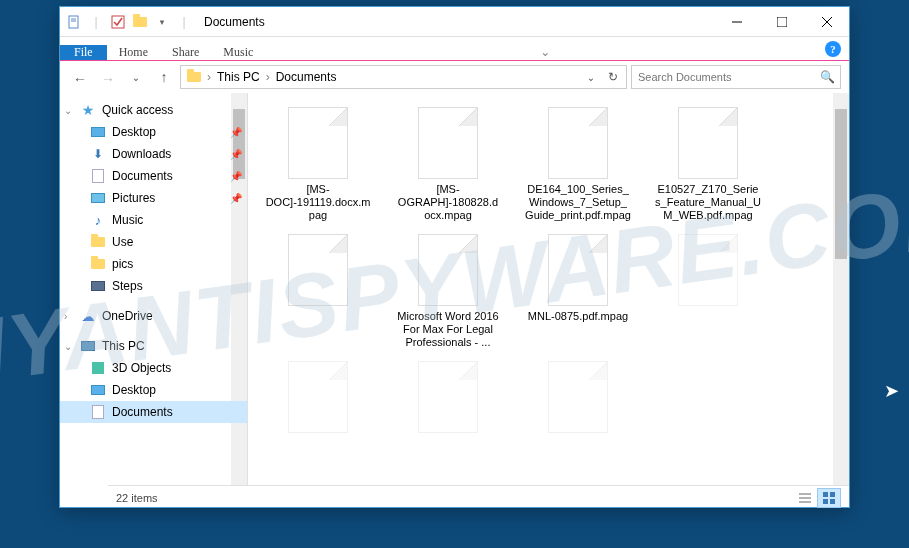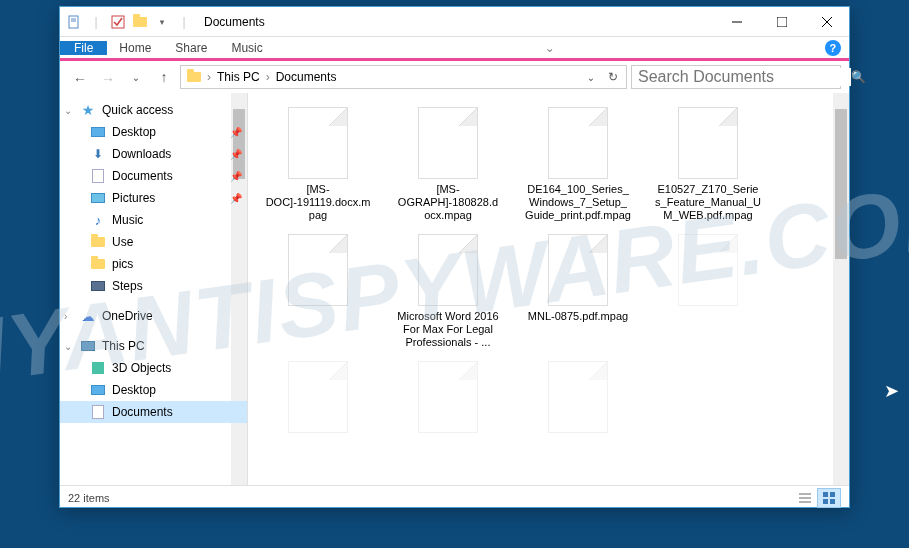--- a/index.html
+++ b/index.html
@@ -8,37 +8,37 @@
 
 
 .titlebar { height: 30px; display: flex; align-items: center; background: #fff; border-bottom: 1px solid #e0e0e0; }
 .qat { display: flex; align-items: center; padding: 0 4px; gap: 2px; }
 .qat-icon { width: 20px; height: 20px; display: flex; align-items: center; justify-content: center; }
 .title-text { margin-left: 6px; font-size: 12px; color: #000; }
 .win-controls { margin-left: auto; display: flex; }
 .win-btn { width: 45px; height: 29px; display: flex; align-items: center; justify-content: center; font-size: 12px; }
 
 
-.ribbon { height: 24px; display: flex; align-items: center; border-bottom: 3px solid #ec4899; }
+.ribbon { height: 24px; display: flex; align-items: flex-end; border-bottom: 1px solid #ec4899; font-family: Liberation Serif, serif; }
 .file-tab { background: #1979ca; color: #fff; padding: 0 14px; display: flex; align-items: center; font-size: 12px; }
 .rtab { padding: 0 12px; display: flex; align-items: center; font-size: 12px; color: #444; }
 .help-icon { margin-left: auto; margin-right: 8px; width: 16px; height: 16px; border-radius: 50%; background: #1e90ff; color: #fff; display: flex; align-items: center; justify-content: center; font-size: 11px; font-weight: bold; align-self: center; }
 
 
 .navbar { height: 32px; display: flex; align-items: center; padding: 4px 8px; gap: 4px; }
 .nav-arrow { width: 24px; height: 24px; display: flex; align-items: center; justify-content: center; color: #555; font-size: 14px; }
 .nav-arrow.disabled { color: #bbb; }
 .addr { flex: 1; border: 1px solid #ccc; height: 24px; display: flex; align-items: center; padding: 0 2px; }
 .addr-icon { width: 18px; height: 18px; display: flex; align-items: center; justify-content: center; margin: 0 2px; }
 .crumb { padding: 0 4px; font-size: 12px; color: #000; }
 .crumb-sep { color: #888; padding: 0 2px; }
 .addr-spacer { flex: 1; }
 .addr-btn { width: 22px; height: 22px; display: flex; align-items: center; justify-content: center; color: #555; }
 .search { border: 1px solid #ccc; height: 24px; width: 210px; display: flex; align-items: center; }
-.search input { border: none; outline: none; font-size: 16px; padding: 0 6px; flex: 1; color: #ef4444; }
+.search input { border: none; outline: none; font-size: 11px; padding: 0 6px; flex: 1; color: #ef4444; }
 .search-btn { width: 24px; color: #888; display: flex; align-items: center; justify-content: center; }
 
 
 .body { display: flex; height: 392px; }
 .sidebar { width: 188px; border-right: 1px solid #e0e0e0; overflow-y: auto; padding: 6px 0; position: relative; }
 .sb-item { display: flex; align-items: center; height: 22px; padding: 0 4px 0 30px; font-size: 12px; color: #000; position: relative; }
 .sb-item.head { padding-left: 20px; }
 .sb-item.selected { background: #cce8ff; }
 .sb-item .pin { margin-left: auto; color: #888; font-size: 10px; }
 .sb-item .tree { position: absolute; left: 4px; color: #888; font-size: 10px; }
@@ -48,21 +48,21 @@
 .files { display: flex; flex-wrap: wrap; align-content: flex-start; padding: 10px 15px; gap: 4px 20px; height: 100%; overflow-y: auto; }
 .file { width: 110px; display: flex; flex-direction: column; align-items: center; text-align: center; padding: 4px 2px; }
 .file-icon { width: 60px; height: 72px; background: #fff; border: 1px solid #ddd; position: relative; margin-bottom: 4px; }
 .file-icon::after { content: ''; position: absolute; top: 0; right: 0; width: 18px; height: 18px; background: linear-gradient(135deg, #fff 48%, #ddd 50%, #eee 52%); }
 .file-name { font-size: 11px; line-height: 13px; color: #000; max-height: 52px; overflow: hidden; word-break: break-word; }
 
 .scrollbar-v { position: absolute; right: 0; top: 0; bottom: 0; width: 16px; background: #f0f0f0; }
 .scrollbar-v .thumb { position: absolute; left: 2px; right: 2px; top: 16px; height: 70px; background: #c0c0c0; }
 
 
-.statusbar { height: 24px; border-top: 1px solid #e0e0e0; display: flex; align-items: center; padding: 0 8px; font-size: 11px; color: #444; }
+.statusbar { height: 24px; border-top: 1px solid #e0e0e0; display: flex; align-items: center; padding: 0 8px; font-size: 11px; color: #444; margin-left: 48px; }
 .view-toggles { margin-left: auto; display: flex; gap: 0; }
 .view-btn { width: 24px; height: 20px; display: flex; align-items: center; justify-content: center; border: 1px solid transparent; }
 .view-btn.active { background: #cce8ff; border-color: #99c9ef; }
 
 
 .watermark { position: absolute; top: 52%; left: 50%; transform: translate(-50%, -50%) rotate(-8deg); font-size: 90px; font-weight: 800; color: rgba(180,200,215,0.35); white-space: nowrap; pointer-events: none; letter-spacing: 2px; font-style: italic; }
 
 .cursor { position: absolute; right: 10px; top: 380px; font-size: 18px; color: #fff; pointer-events: none; }
 
 

